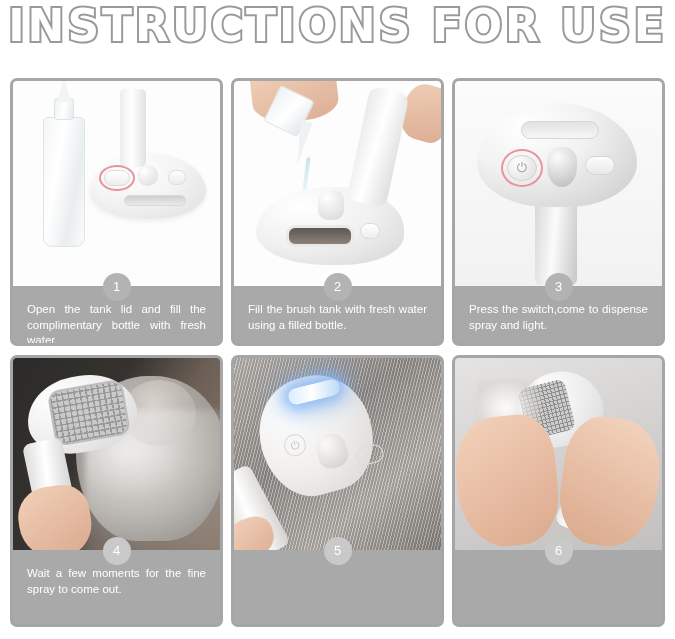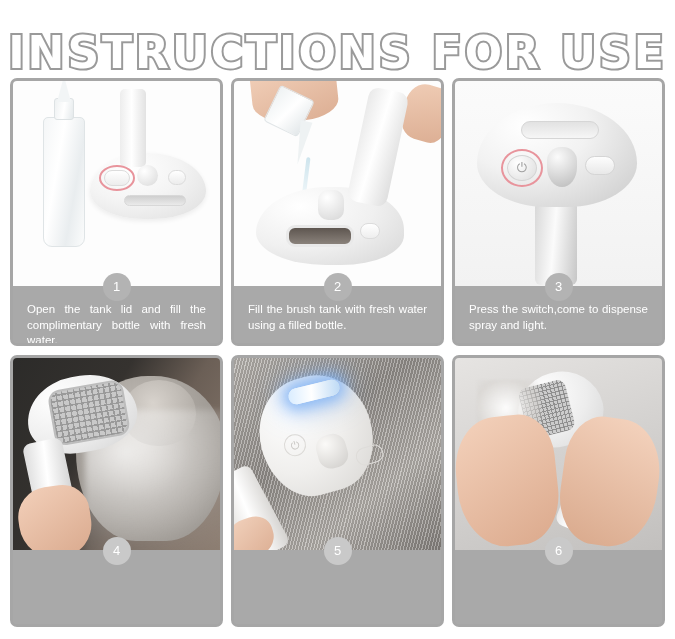--- a/index.html
+++ b/index.html
@@ -7,21 +7,21 @@
     width: 675px; height: 639px;
     background: #ffffff;
     font-family: "Liberation Sans", sans-serif;
     overflow: hidden;
   }
   .page { position: relative; width: 675px; height: 639px; background:#fff; }
 
   
   .title-wrap {
     height: 78px;
-    display: flex; align-items: flex-end; justify-content: center;
+    display: flex; align-items: flex-start; justify-content: center;
   }
   .title {
     font-size: 44px;
     font-weight: bold;
     letter-spacing: 3px;
     color: #ffffff;
     -webkit-text-stroke: 4px #9a9a9a;
     paint-order: stroke fill;
     font-family: "DejaVu Sans", sans-serif;
     transform: scaleX(1.0);
@@ -433,20 +433,21 @@
           <div class="mist4"></div>
           <div class="brush4">
             <div class="pins4"></div>
           </div>
           <div class="grip4"></div>
           <div class="hand4"></div>
         </div>
       </div>
       <div class="caption">
         <div class="badge">4</div>
+        <span>Wait a few moments for the fine spray to come out.</span>
       </div>
     </div>
 
     <div class="panel row2">
       <div class="photo p5">
         <div class="scene">
           <div class="dev5">
             <div class="pwr5">⏻</div>
             <div class="knob5"></div>
             <div class="oval5"></div>

